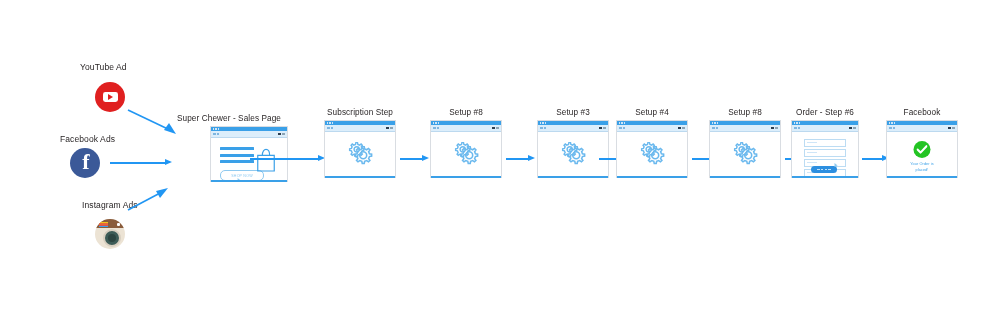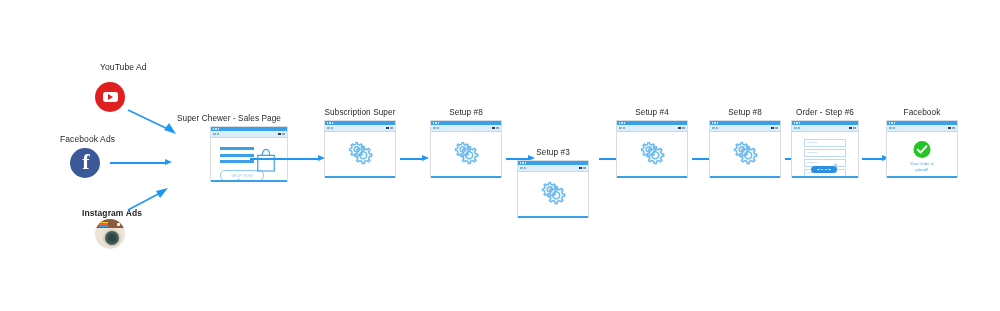--- a/index.html
+++ b/index.html
@@ -197,21 +197,21 @@
     text-align:center;
     font-size:3.8px;color:#3aa0e8;line-height:1.5;
     letter-spacing:.1px;
   }
 </style>
 </head>
 <body>
 
 <div id="canvas">
 
-  <div class="chan-label" style="left:100px;top:62px;">YouTube Ad</div>
+  <div class="chan-label" style="left:80px;top:62px;">YouTube Ad</div>
   <div class="social" style="left:95px;top:82px;">
     <div class="yt-circle">
       <div class="yt-box">
           <div class="yt-tri"></div>
         </div>
     </div>
   </div>
 
   <svg class="diag" style="left:126px;top:108px;" width="54" height="28">
     <line x1="2" y1="2" x2="44" y2="22" stroke="#2196f3" stroke-width="1.6"></line>
@@ -222,21 +222,21 @@
   <div class="social" style="left:70px;top:148px;">
     <div class="fb-circle">
         <span>f</span>
       </div>
   </div>
   <div class="arrow" style="left:110px;top:162px;width:62px;">
     <div class="shaft" style="width:55px;"></div>
     <div class="head" style="left:55px;"></div>
   </div>
 
-  <div class="chan-label" style="left:82px;top:208px;font-weight:bold;">Instagram Ads</div>
+  <div class="chan-label" style="left:82px;top:200px;">Instagram Ads</div>
   <div class="social" style="left:95px;top:219px;">
     <div class="ig-circle">
       <div class="ig-top"></div>
       <div class="ig-stripe">
         <i style="background:#f0c419;"></i>
         <i style="background:#e8663a;"></i>
         <i style="background:#d9534f;"></i>
         <i style="background:#3aa0e8;"></i>
       </div>
       <div class="ig-dot"></div>
@@ -289,21 +289,21 @@
       </div>
     </div>
   </div>
 
   <div class="arrow" style="left:250px;top:158px;">
     <div class="shaft" style="width:68px;"></div>
     <div class="head" style="left:68px;"></div>
   </div>
 
   <div class="win-wrap" style="left:324px;top:120px;">
-    <div class="win-title">Subscription Super</div>
+    <div class="win-title">Subscription Step</div>
     <div class="win" style="width:72px;height:58px;">
       <div class="win-topbar">
           <div class="tb-dots">
             <i></i>
             <i></i>
             <i></i>
           </div>
         </div>
       <div class="win-toolbar">
           <div class="tl">
@@ -374,21 +374,21 @@
         <div class="win-foot" style="width:72px;"></div>
       </div>
     </div>
   </div>
 
   <div class="arrow" style="left:506px;top:158px;">
     <div class="shaft" style="width:22px;"></div>
       <div class="head" style="left:22px;"></div>
   </div>
 
-  <div class="win-wrap" style="left:517px;top:120px;margin-top:40px;">
+  <div class="win-wrap" style="left:537px;top:120px;">
     <div class="win-title">Setup #3</div>
     <div class="win" style="width:72px;height:58px;">
       <div class="win-topbar">
           <div class="tb-dots">
             <i></i>
             <i></i>
             <i></i>
           </div>
         </div>
       <div class="win-toolbar">

